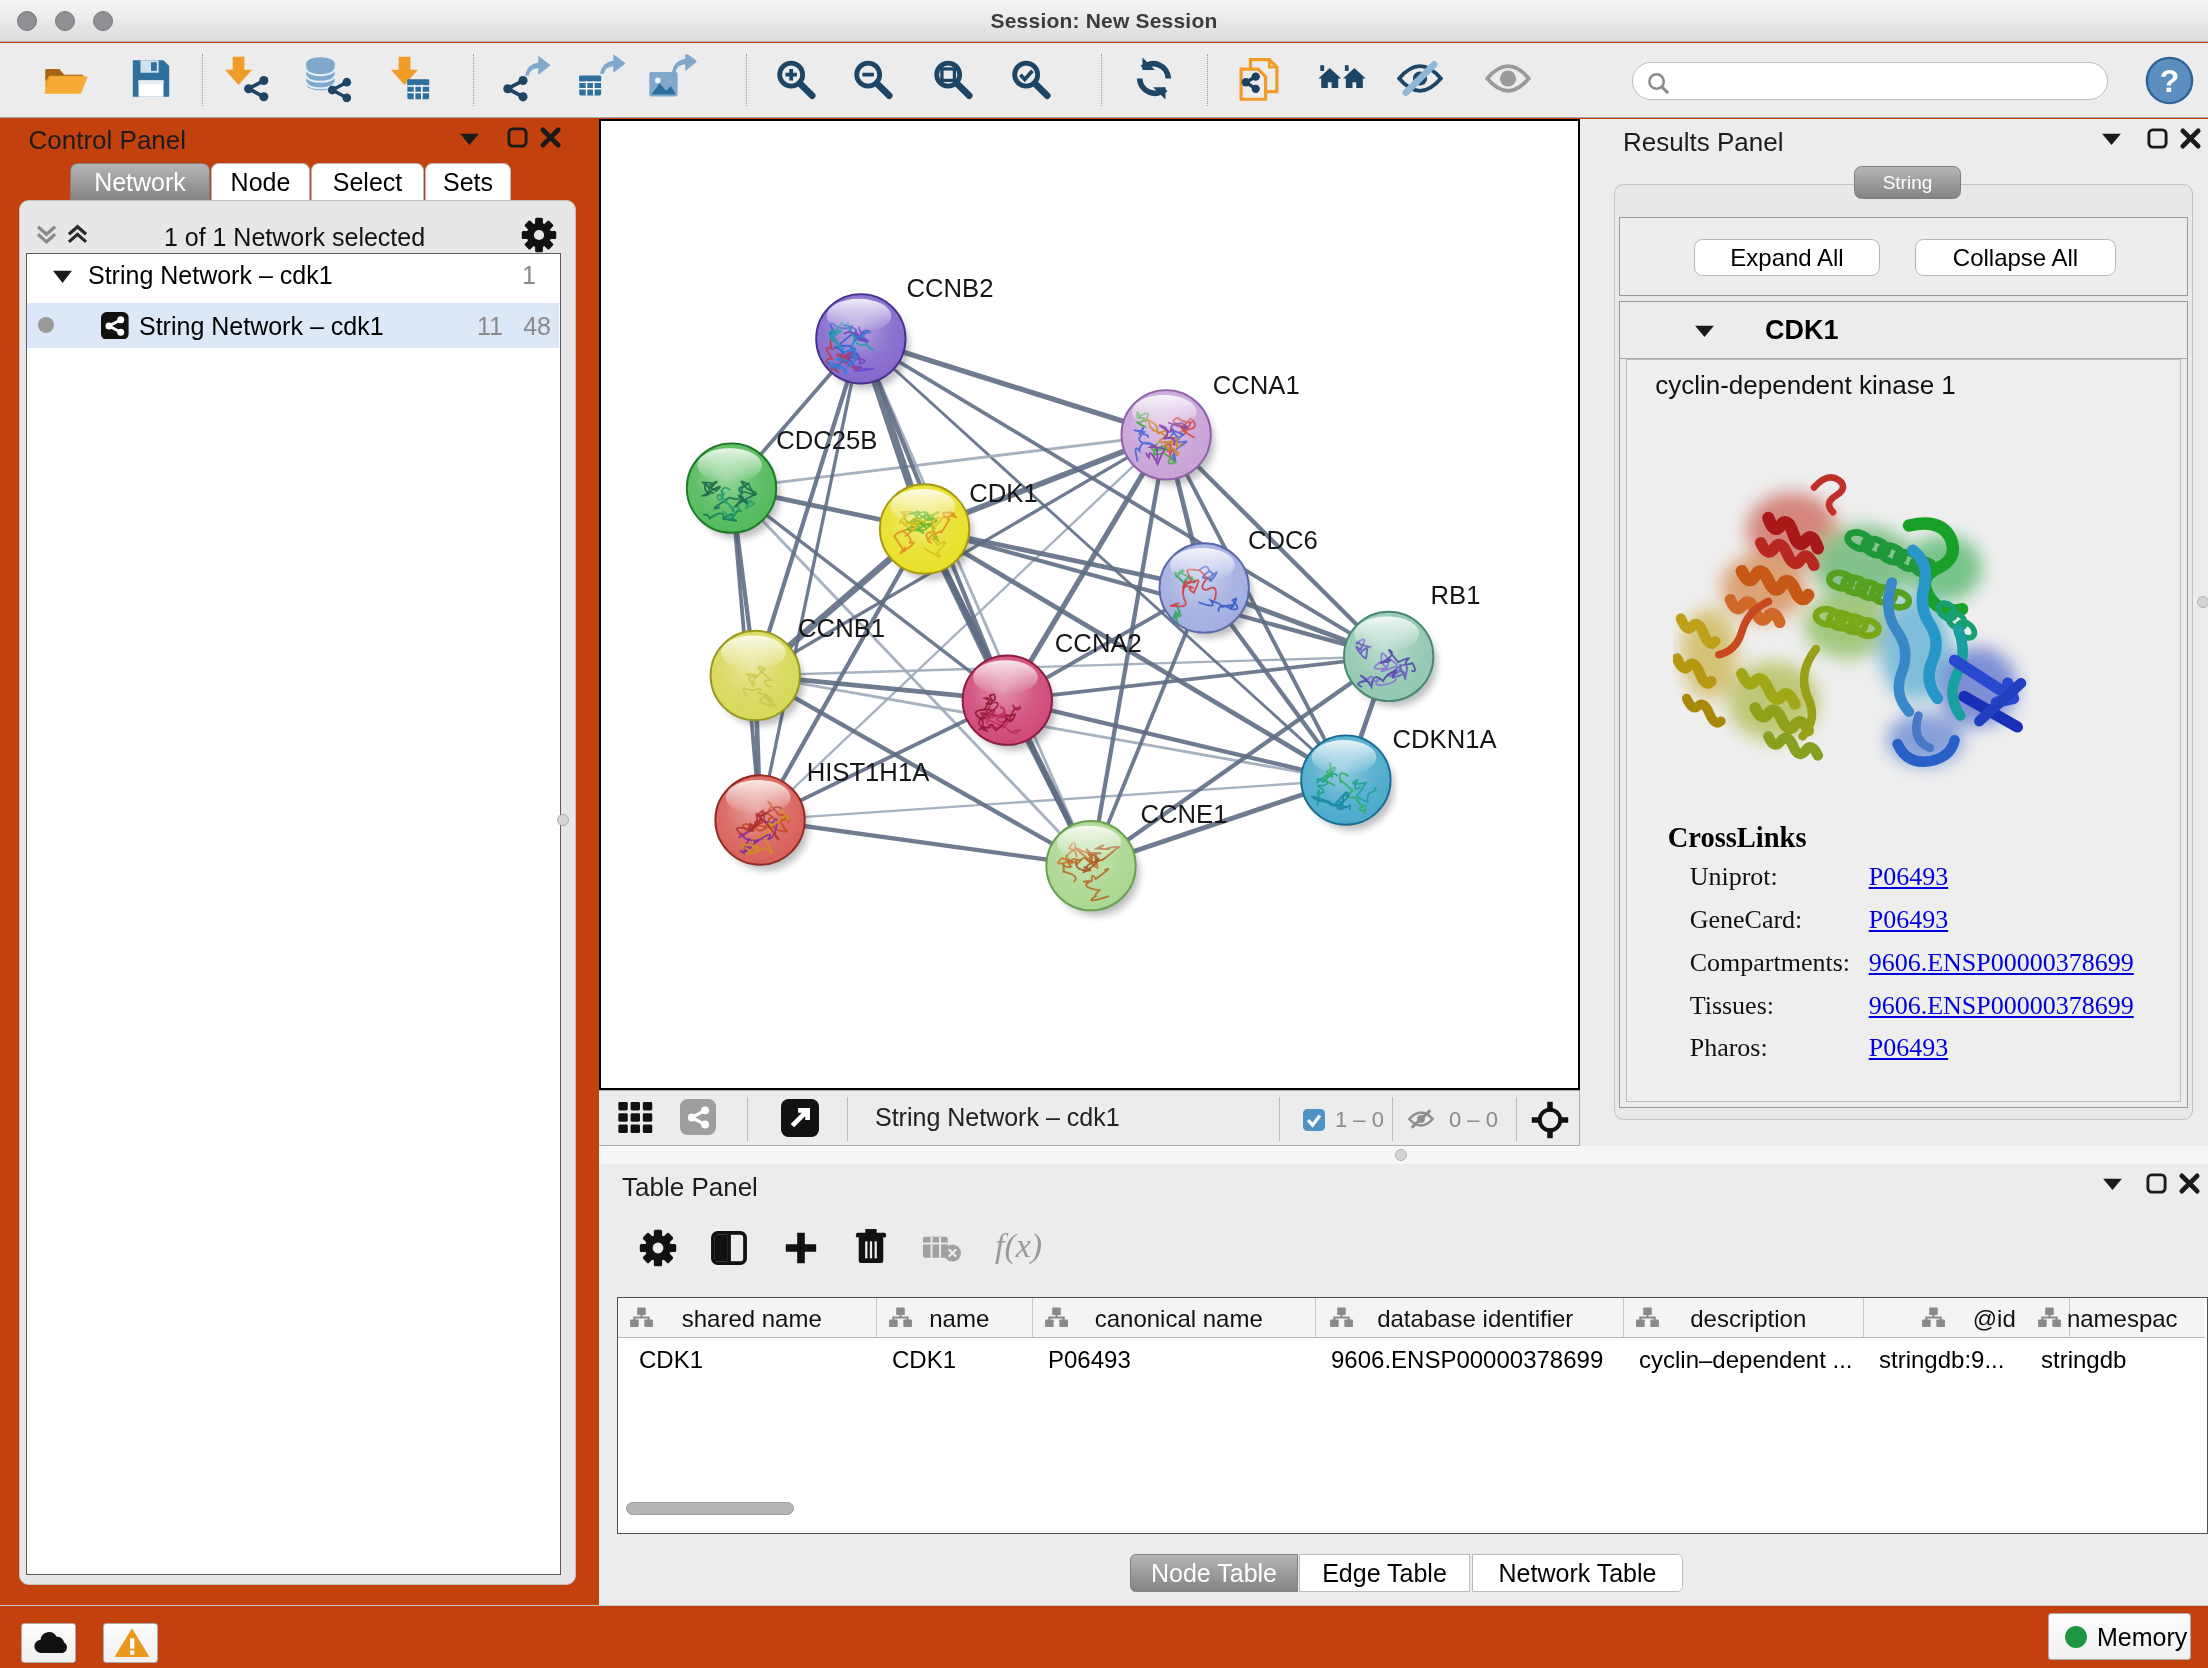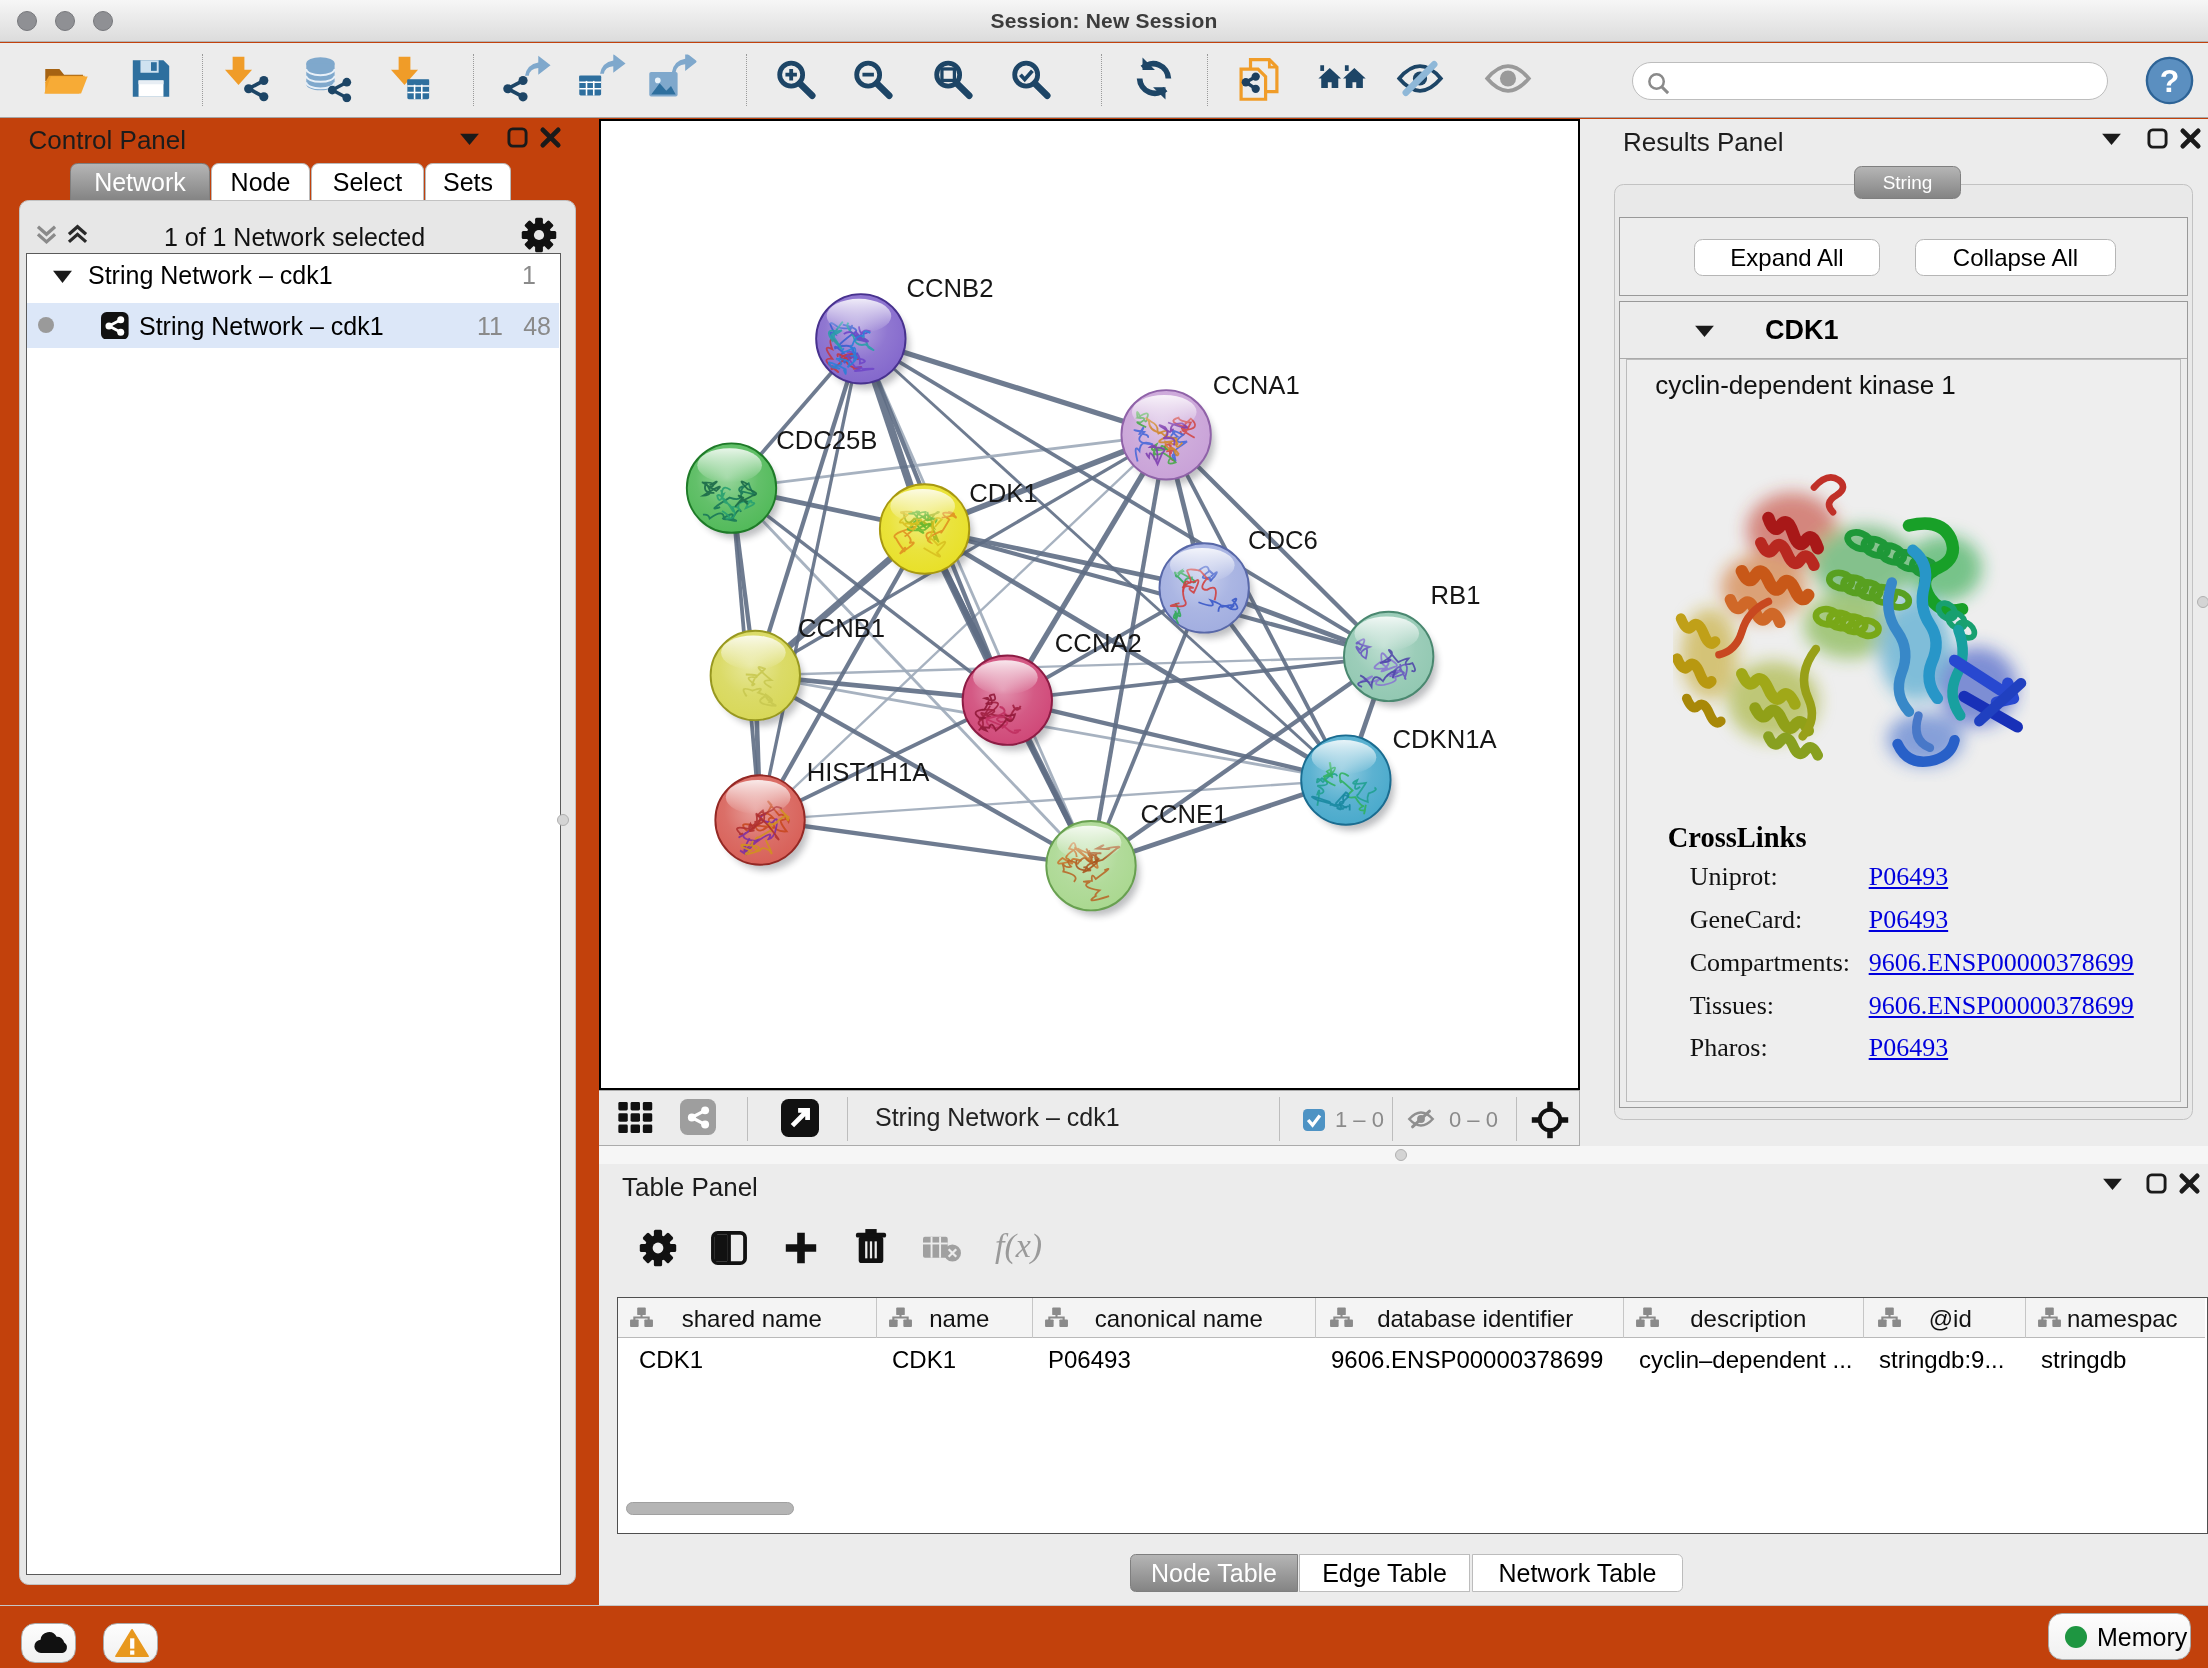--- a/index.html
+++ b/index.html
@@ -39,21 +39,21 @@
 #tp { left:599px; top:1164px; width:1609px; height:441px; background:#ececec; }
 #tp-table { left:18px; top:133px; width:1591px; height:237px; background:#ffffff; border:1.9px solid #4f4f4f; }
 #tp-hdr { left:0; top:0; width:1587px; height:40px; background:#f4f4f4; border-bottom:1px solid #b9b9b9; }
 .thc { position:absolute; top:0; height:40px; border-right:1px solid #c6c6c6; }
 .tht { position:absolute; top:6.7px; width:100%; text-align:center; font-size:24px; color:#111; }
 .tdc { position:absolute; top:48px; font-size:24px; color:#000; }
 #tp-scroll { left:7.6px; top:204px; width:168px; height:13.3px; background:#b5b5b5; border-radius:6.7px; border:1px solid #a0a0a0; }
 .btab { position:absolute; top:390px; height:38px; background:#ffffff; border:1px solid #bcbcbc; font-size:25px; color:#000; text-align:center; line-height:36px; }
 .btab.tabsel { background:linear-gradient(#b5b5b5,#848484); color:#ffffff; border-color:#7f7f7f; }
 #botsep { left:0; top:1605px; width:2208px; height:1px; background:#c6c6c6; }
-.bbtn { position:absolute; background:linear-gradient(#fdfdfd,#f0f0f0); border:1px solid #ababab; border-radius:14px; }
+.bbtn { position:absolute; background:linear-gradient(#fdfdfd,#f0f0f0); border:1px solid #ababab; border-radius:3px; }
 #membtn { left:2048px; top:1613px; width:143px; height:47px; }
 #memdot { left:16px; top:12.4px; width:22px; height:22px; border-radius:50%; background:#1e9641; }
 #memtxt { left:48px; top:8.6px; font-size:25px; color:#000; }
 .divdot { position:absolute; width:12.4px; height:12.4px; border-radius:50%; background:#d4d4d4; border:1px solid #b0b0b0; }
 </style>
 </head>
 <body>
 <div id="stage">
 
 <div id="titlebar" class="abs">
@@ -811,21 +811,21 @@
                   <rect x="8.5" y="0.5" width="9" height="8" rx="1"></rect>
                   <rect x="1" y="13" width="9" height="8" rx="1"></rect>
                   <rect x="16" y="13" width="9" height="8" rx="1"></rect>
                 </g>
                 <g fill="none" stroke="#8a8a8a" stroke-width="2.2">
                   <path d="M13,8 v3 M5.5,14 v-3 h15 v3"></path>
                 </g>
               </svg></span>
             <div class="tht" style="padding-left:9.5px;">description</div>
           </div>
-          <div class="thc" style="left:1248px;width:160px;">
+          <div class="thc" style="left:1292px;width:160px;">
             <span class="abs" style="left:11.4px;top:8.6px;"><svg width="25" height="21" viewBox="0 0 26 22" xmlns="http://www.w3.org/2000/svg">
                 <g fill="#8a8a8a">
                   <rect x="8.5" y="0.5" width="9" height="8" rx="1"></rect>
                   <rect x="1" y="13" width="9" height="8" rx="1"></rect>
                   <rect x="16" y="13" width="9" height="8" rx="1"></rect>
                 </g>
                 <g fill="none" stroke="#8a8a8a" stroke-width="2.2">
                   <path d="M13,8 v3 M5.5,14 v-3 h15 v3"></path>
                 </g>
               </svg></span>

